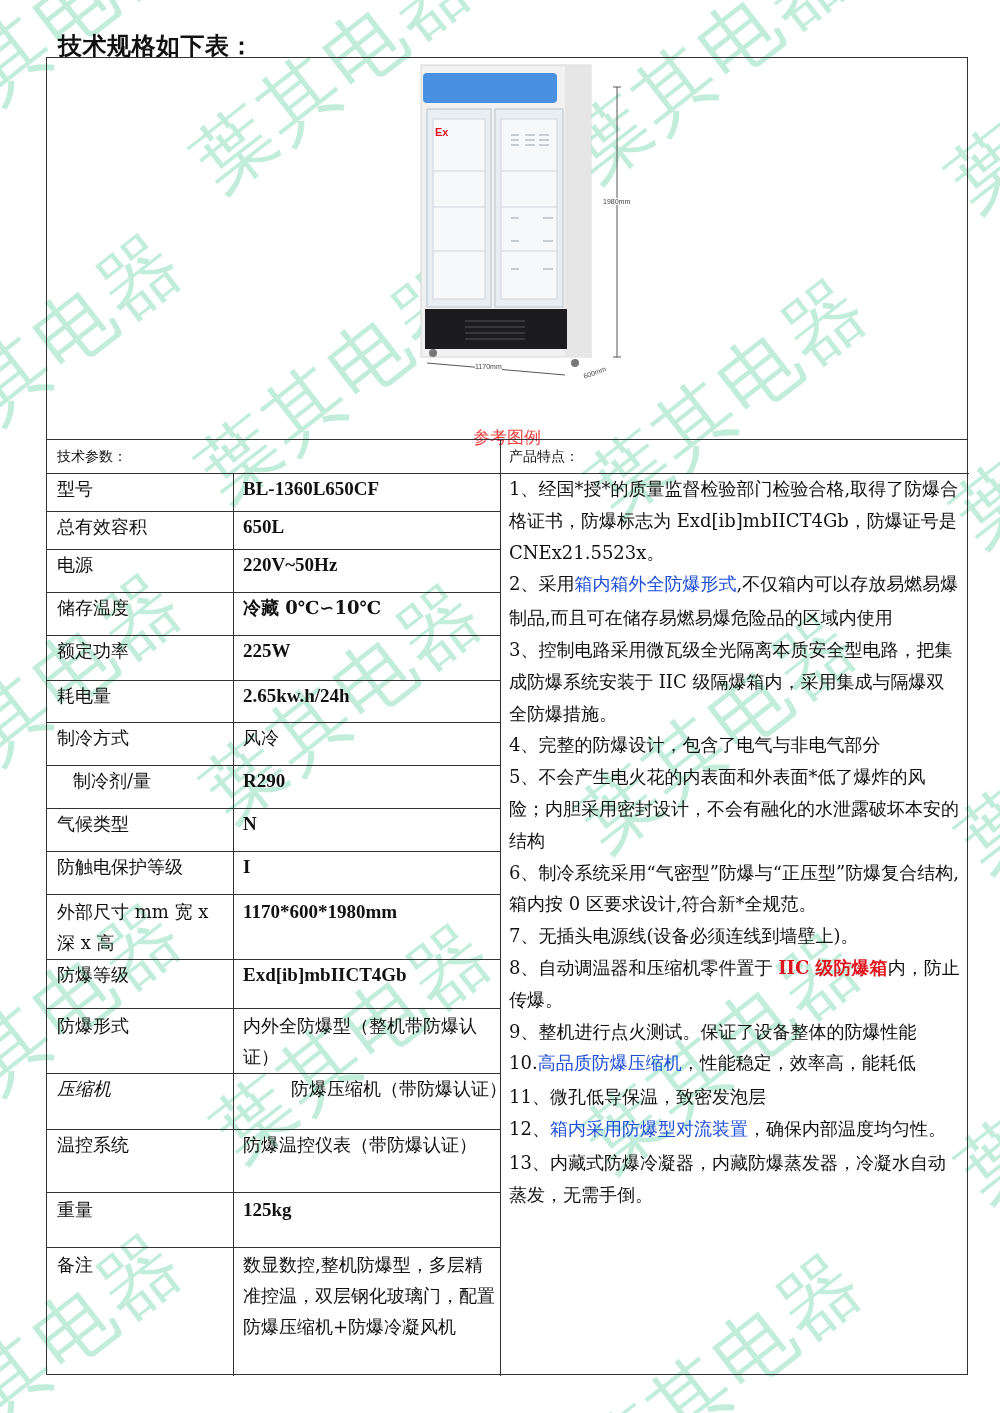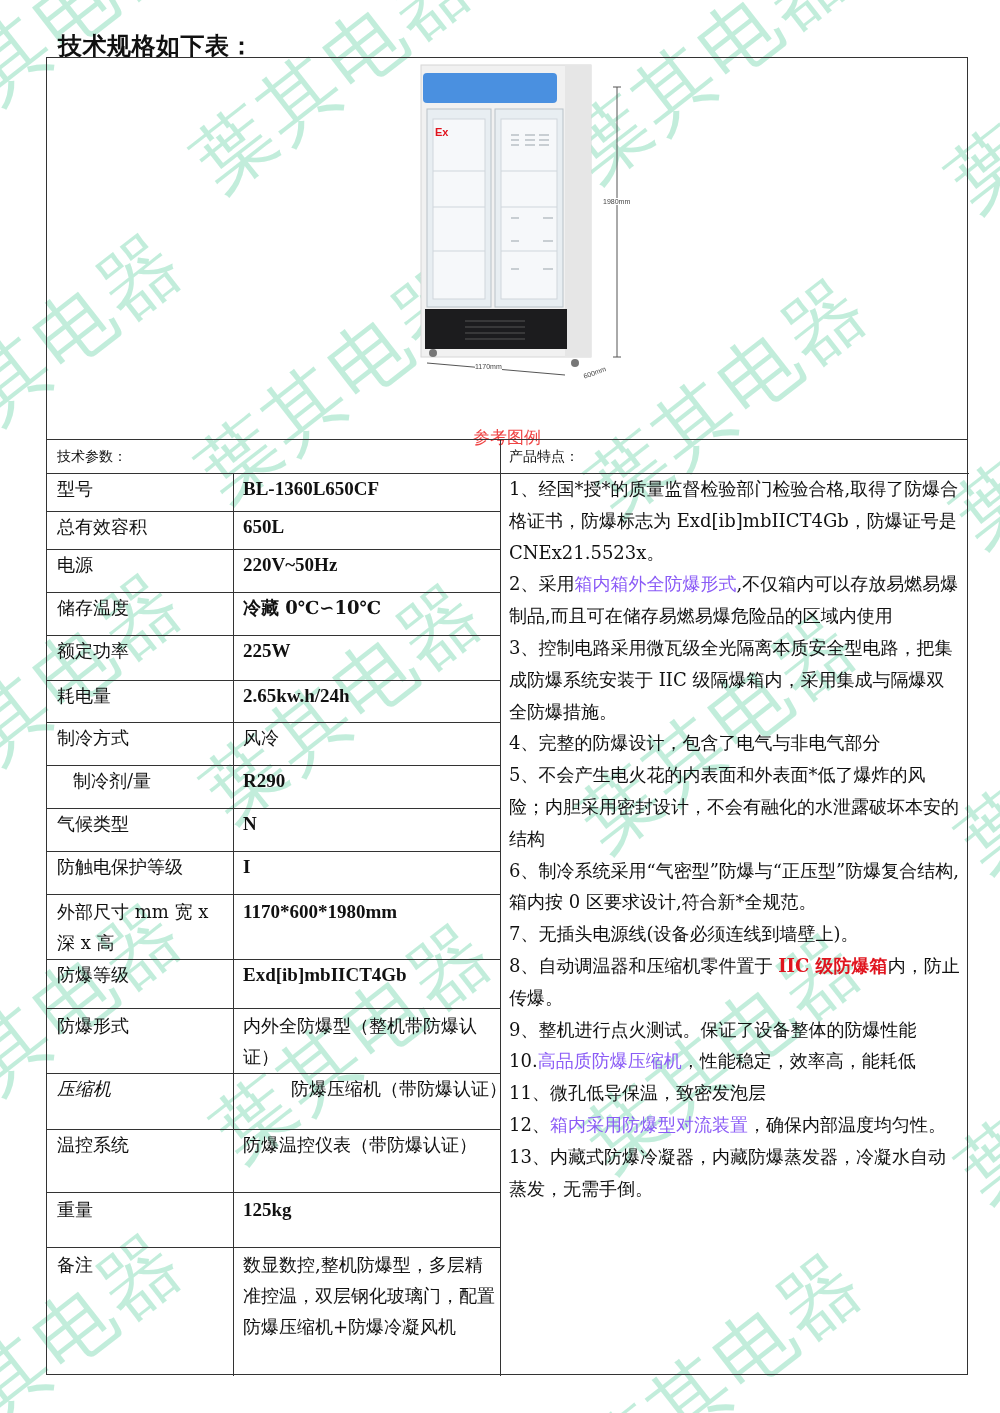--- a/index.html
+++ b/index.html
@@ -23,21 +23,21 @@
   .cell { position: absolute; font-size: 18px; line-height: 31px; box-sizing: border-box; }
   .label { font-weight: normal; }
   .val-bold { font-weight: bold; font-family: "Liberation Serif", "DejaVu Serif", serif; font-size: 19px; }
   .val { font-weight: normal; }
   .section-head { font-size: 14px; }
   .features {
     position: absolute; left: 462px; top: 415px; width: 452px; font-size: 18px; line-height: 31.8px;
     color: #111;
   }
   .features p { margin: 0; }
-  .red { color: #8b5cf6; }
+  .red { color: #1d4ed8; font-family: Liberation Mono, monospace; }
   .red-bold { color: #e0141e; font-weight: bold; }
   .watermark {
     position: absolute; font-family: "DejaVu Sans", sans-serif; font-size: 78px; color: #9de3c6; opacity: 0.62;
     transform: rotate(-38deg); white-space: nowrap; pointer-events: none; letter-spacing: 4px; font-weight: 300;
   }
   
   .fridge-wrap { position: absolute; left: 368px; top: 5px; width: 210px; height: 320px; }
 </style>
 </head>
 <body>

